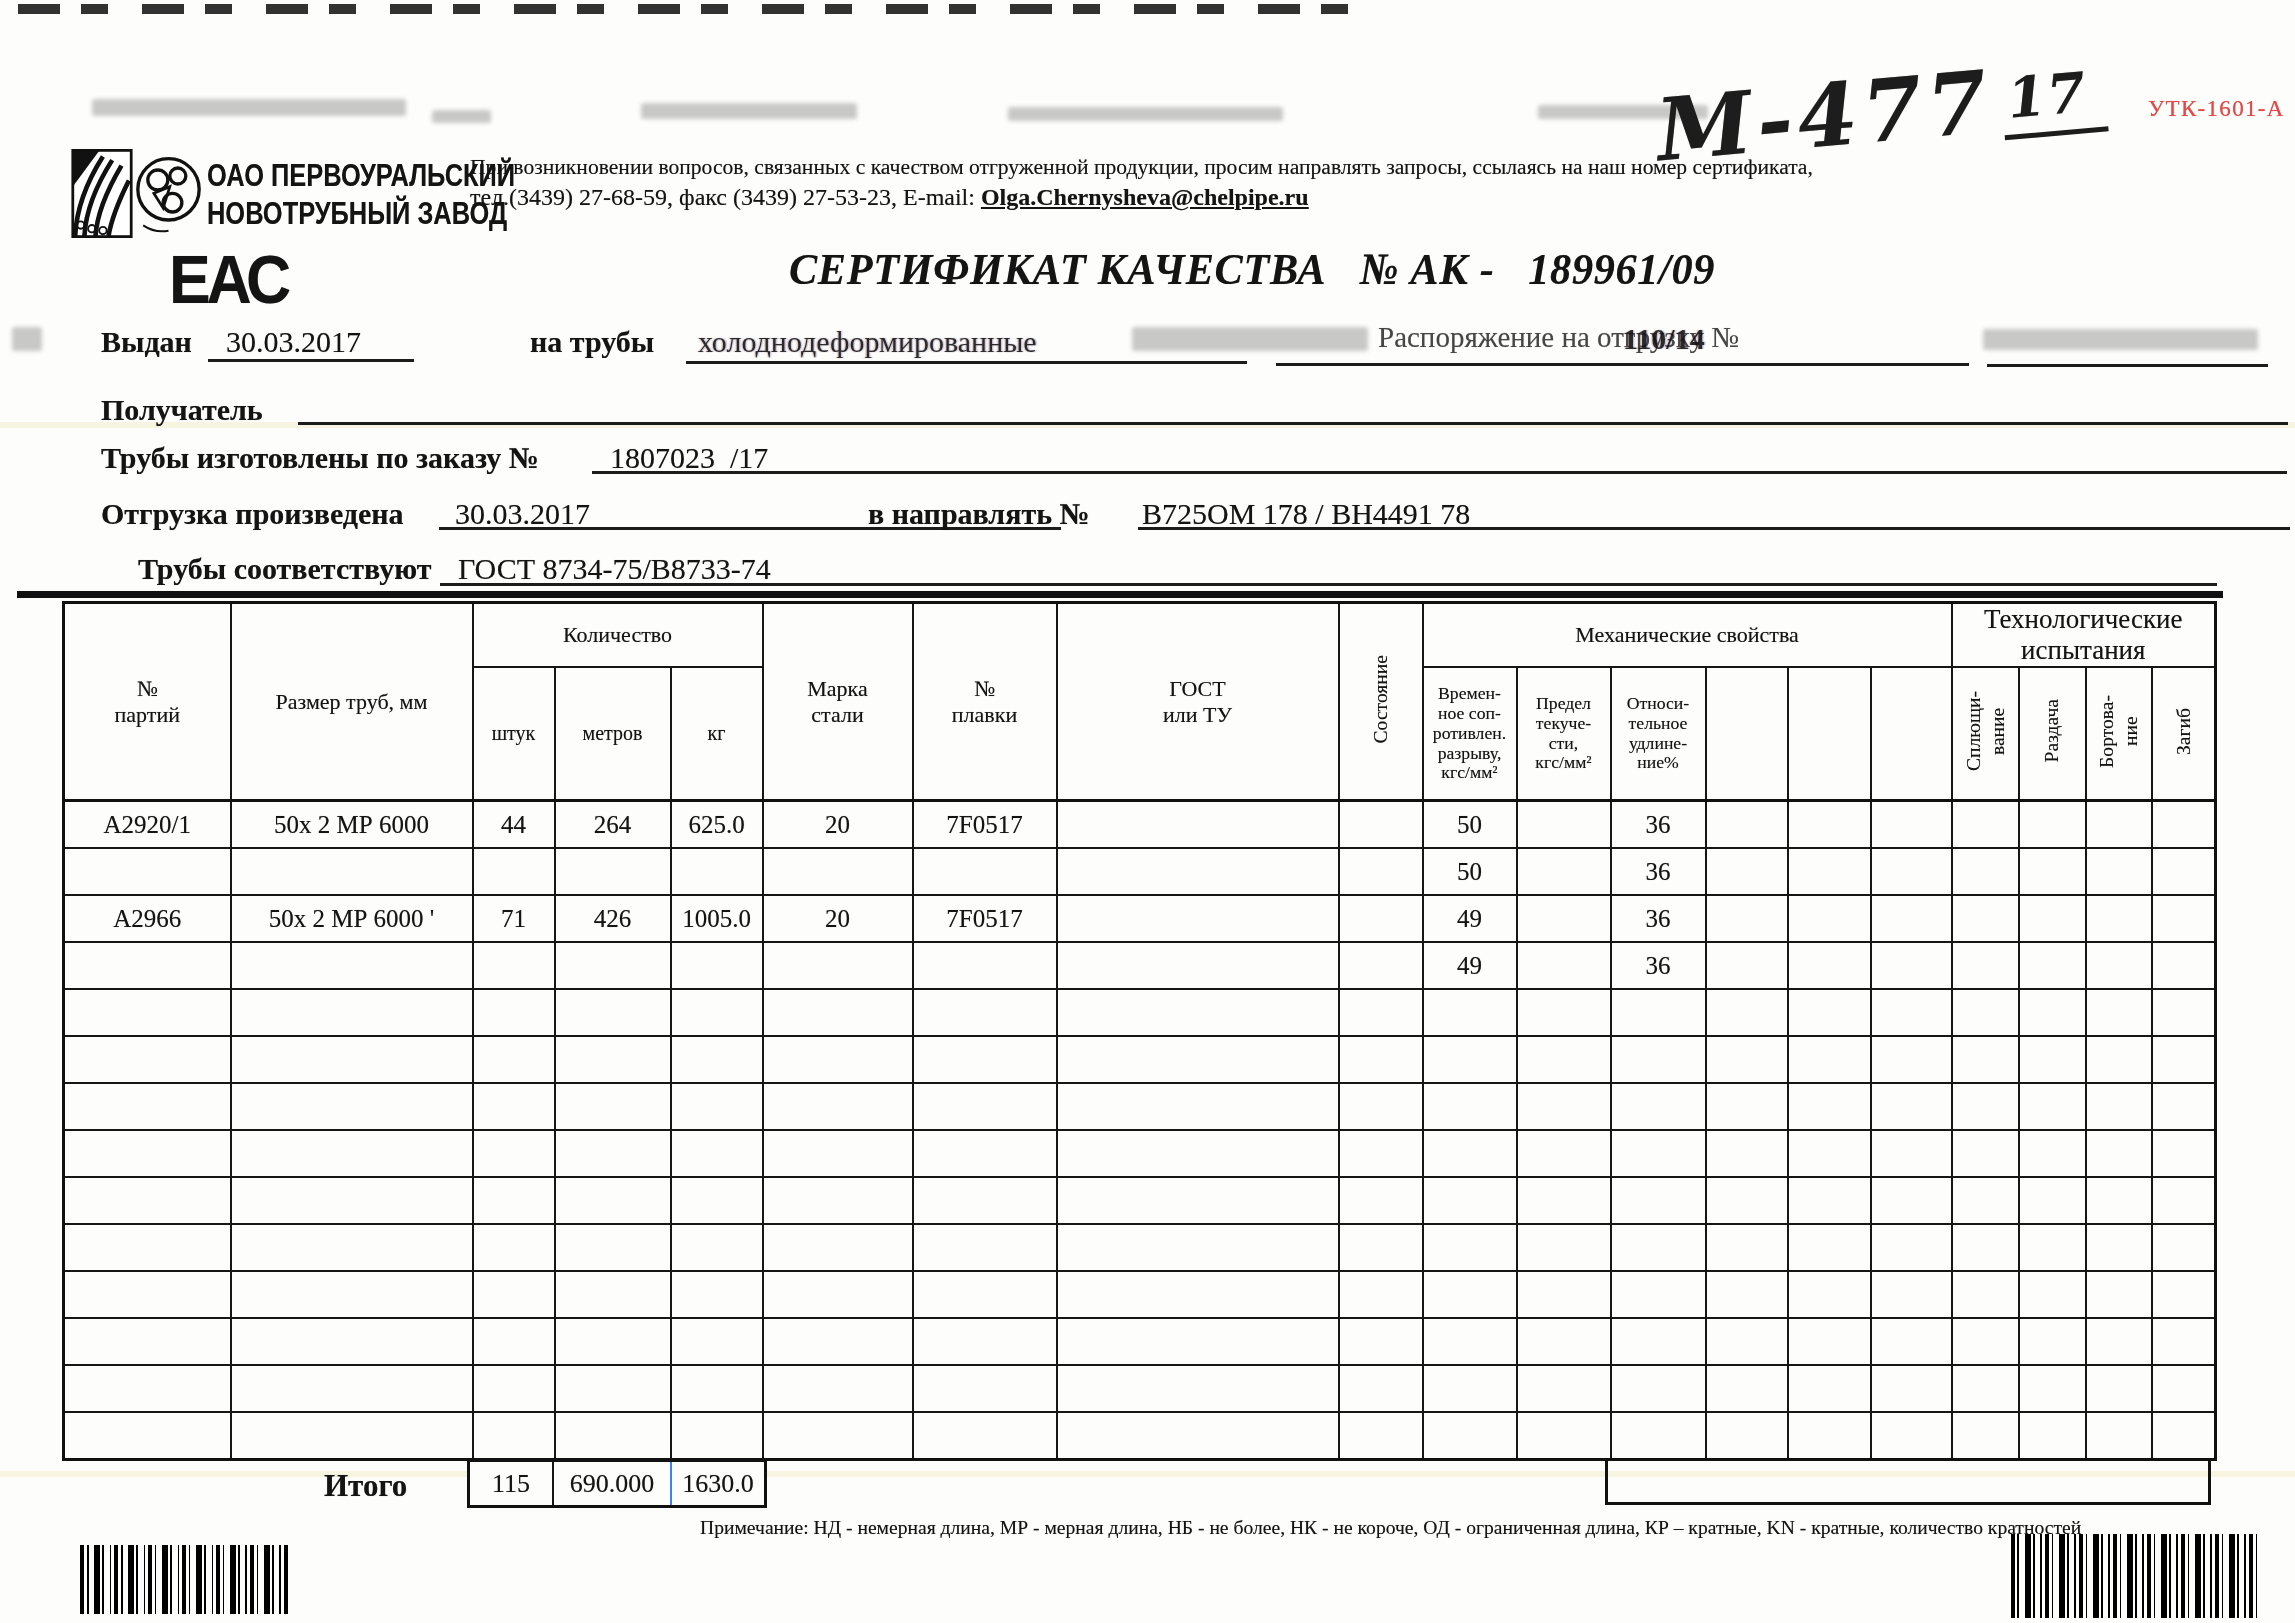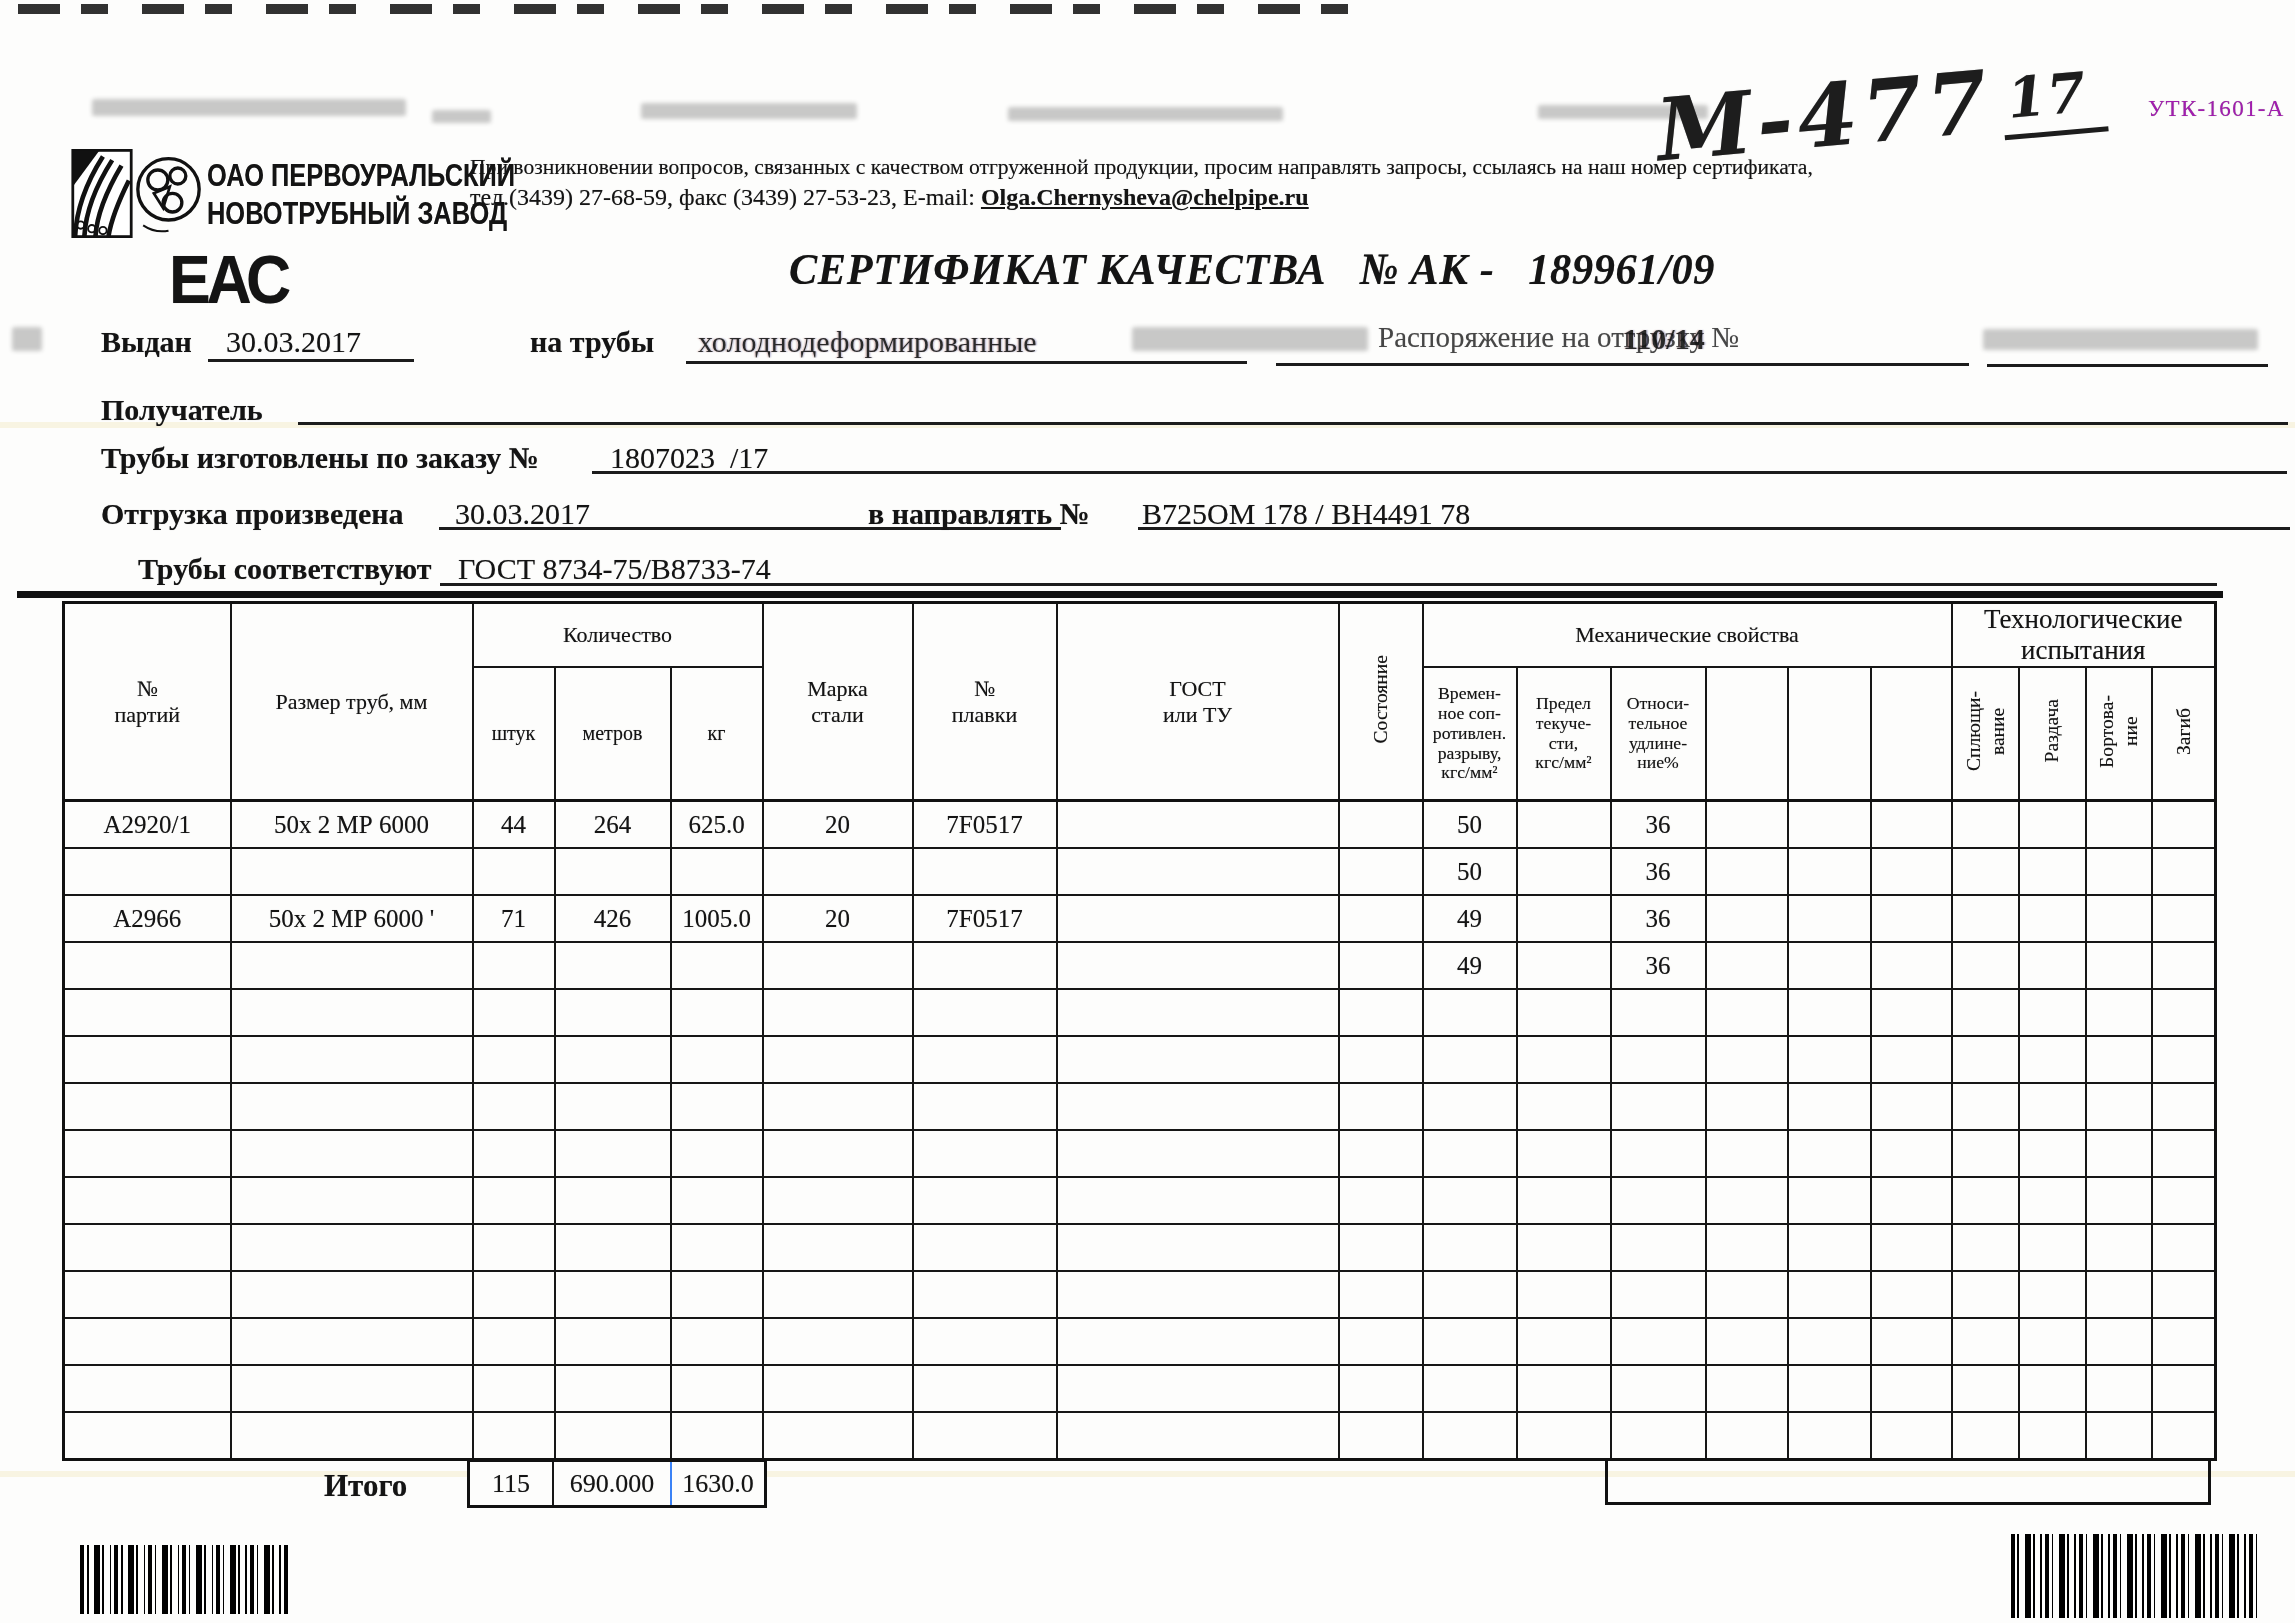--- a/index.html
+++ b/index.html
@@ -11,21 +11,21 @@
   
   .topstrip{position:absolute;left:18.3px;top:3.9px;width:1352px;height:9.8px;opacity:.88;
     background:repeating-linear-gradient(90deg,#161616 0 42px,transparent 42px 63px,#161616 63px 90px,transparent 90px 124px);}
   .smudge{position:absolute;background:#5a5a5a;opacity:.32;filter:blur(2px);border-radius:2.6px;}
   .creamband{position:absolute;left:0;width:2295px;height:5.9px;background:#f6f0d4;opacity:.65;}
   
   .handwrite{position:absolute;left:1656px;top:60px;transform:rotate(-5deg);
     font-style:italic;font-family:"DejaVu Serif",serif;color:#1d1d1d;letter-spacing:5.2px;font-size:86px;font-weight:bold;}
   .handwrite .sup{display:inline-block;vertical-align:11.8px;font-size:55px;letter-spacing:1.3px;
     border-bottom:5.9px solid #1d1d1d;padding:0 18.3px 3.9px 6.5px;margin-left:9.2px;}
-  .formcode{position:absolute;left:2148px;top:96px;font-size:23px;letter-spacing:1.3px;color:#a21caf;}
+  .formcode{position:absolute;left:2148px;top:96px;font-size:23px;letter-spacing:1.3px;color:#ef4444;}
   
   .logo-square{position:absolute;left:71px;top:149px;}
   .logo-circle{position:absolute;left:135px;top:152px;}
   .company{position:absolute;left:207px;top:157px;font-family:"Liberation Sans",sans-serif;
     font-weight:bold;font-size:31px;line-height:1.22;transform:scaleX(.82);transform-origin:left top;white-space:nowrap;}
   .addr{position:absolute;left:470px;top:149px;width:1780px;}
   .addr .l1{font-weight:bold;font-size:28px;white-space:nowrap;}
   .addr .l2{font-size:21.6px;margin-top:5.9px;white-space:nowrap;}
   .addr .l3{font-size:24px;margin-top:3.9px;white-space:nowrap;}
   .addr .email{text-decoration:underline;font-weight:bold;}
@@ -527,19 +527,20 @@
     </table>
 
     <div class="below">
       <div class="itogo">Итого</div>
       <div class="totals-left">
         <div class="tc tc1">115</div>
         <div class="tc tc2">690.000</div>
         <div class="tc tc3">1630.0</div>
       </div>
       <div class="totals-right"></div>
+      <div class="note">Примечание: НД - немерная длина, МР - мерная длина, НБ - не более, НК - не короче, ОД - ограниченная длина, КР – кратные, KN - кратные, количество кратностей</div>
       <div class="barcode bc-left"></div>
       <div class="barcode bc-right"></div>
     </div>
   </div>
 
 </div>
 
 
 </body></html>

